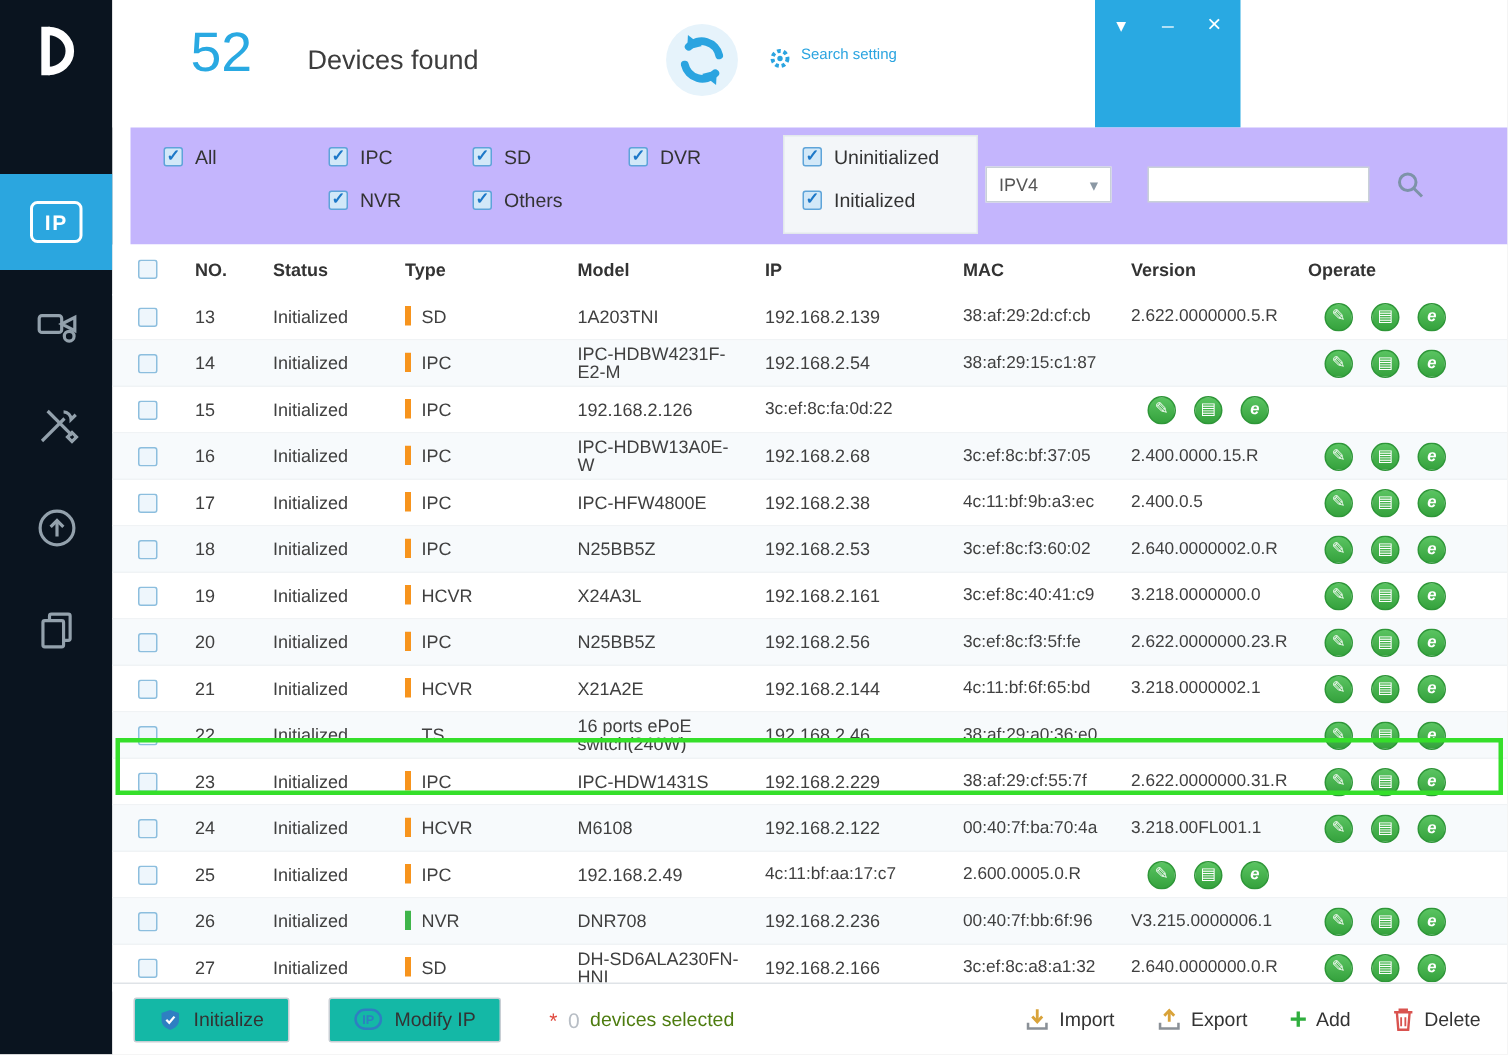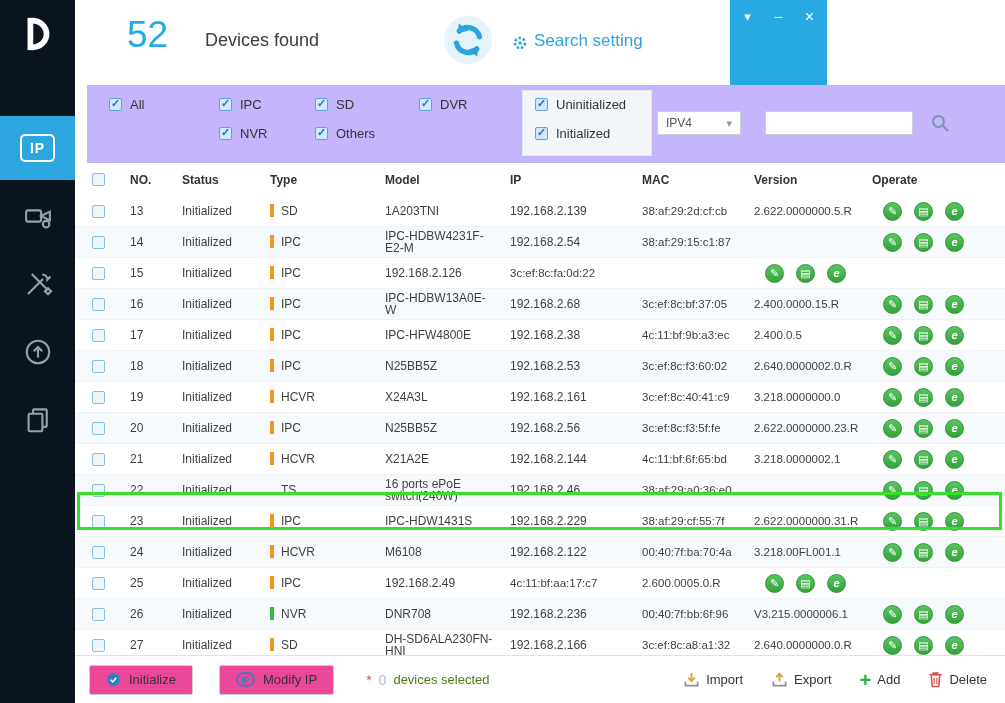--- a/index.html
+++ b/index.html
@@ -16,22 +16,22 @@
            padding:4px 8px;letter-spacing:1px;}
 
   
   .main{position:absolute;left:75px;top:0;width:930px;height:703px;background:#fff;}
 
   
   .header{position:absolute;top:0;left:0;width:752px;height:85px;background:#fff;}
   .count{position:absolute;left:52px;top:14px;font-size:37px;color:#29a9e2;}
   .title{position:absolute;left:130px;top:30px;font-size:18px;color:#3d3d3d;}
   .refresh{position:absolute;left:368px;top:15px;width:50px;height:50px;cursor:pointer;}
-  .search-setting{position:absolute;left:437px;top:31px;display:flex;align-items:flex-end;gap:6px;
-                  color:#2ba4e0;font-size:17px;cursor:pointer;}
+  .search-setting{position:absolute;left:437px;top:31px;display:flex;align-items:flex-start;gap:6px;
+                  color:#2ba4e0;font-size:10px;cursor:pointer;}
   .corner{position:absolute;right:0;top:0;width:97px;height:85px;background:#29a9e2;
           display:flex;justify-content:center;gap:17px;padding-top:9px;box-sizing:border-box;}
   .wctl{color:#fff;font-size:13px;width:14px;text-align:center;cursor:pointer;line-height:16px;}
   .ic-caret::before{content:"▾";}
   .ic-min::before{content:"─";font-size:11px;}
   .ic-close::before{content:"×";font-size:16px;}
 
   
   .filterbar{position:absolute;top:85px;left:12px;width:930px;height:78px;background:#c4b5fd;}
   .init-panel{position:absolute;left:435px;top:5px;width:130px;height:66px;background:#f3f6f9;border:1px solid #e2e8ec;box-sizing:border-box;}
@@ -67,21 +67,21 @@
   .op{width:19px;height:19px;border-radius:50%;background:linear-gradient(#5ac461,#35a23d);
       border:1px solid #2e9638;color:#fff;font-size:11px;line-height:17px;text-align:center;cursor:pointer;box-sizing:border-box;}
   .op-browser{font-style:italic;font-weight:bold;}
 
   
   .hl{position:absolute;left:77px;top:492px;width:925px;height:38px;border:3px solid #35df2a;box-sizing:border-box;pointer-events:none;z-index:6;}
 
   
   .footer{position:absolute;bottom:0;left:0;width:930px;height:48px;background:#fff;border-top:1px solid #dfe3e7;
           display:flex;align-items:center;box-sizing:border-box;}
-  .btn{height:28px;border:1px solid #c8ced4;border-radius:2px;background:#ec4899;display:flex;align-items:center;
+  .btn{height:28px;border:1px solid #c8ced4;border-radius:2px;background:#14b8a6;display:flex;align-items:center;
        gap:8px;padding:0 16px;font-size:13px;color:#333;cursor:pointer;}
   .btn-init{margin-left:14px;}
   .btn-modify{margin-left:26px;}
   .sel{display:flex;align-items:center;gap:7px;margin-left:32px;}
   .star{color:#e04a3f;font-size:14px;}
   .sel-count{color:#b8bec5;font-size:14px;}
   .sel-label{color:#4d7c0f;font-size:13px;}
   .f-right{margin-left:auto;display:flex;align-items:center;gap:28px;padding-right:18px;}
   .tool{display:flex;align-items:center;gap:6px;font-size:13px;color:#333;cursor:pointer;}
   .plus{color:#2fae3e;font-size:20px;font-weight:bold;line-height:14px;}

